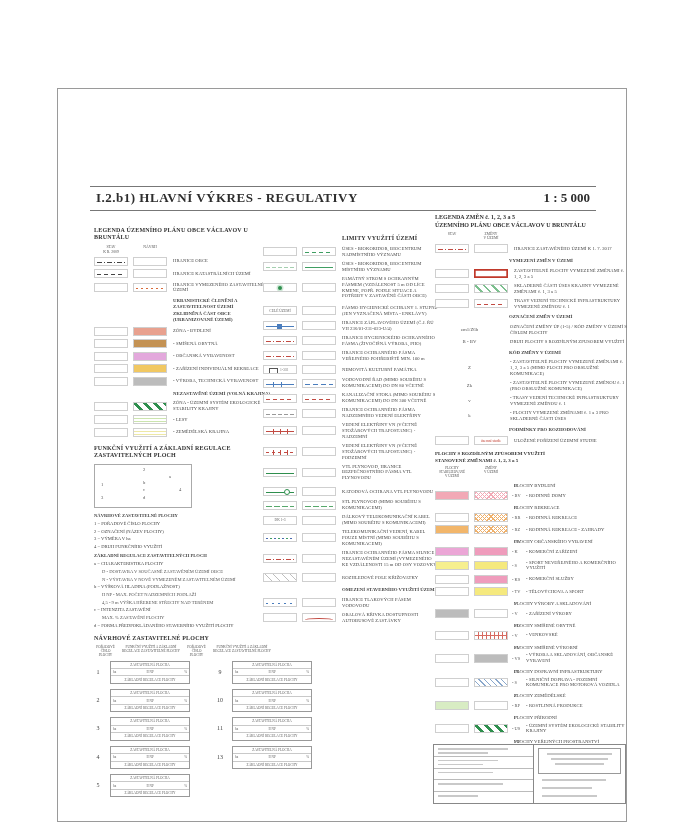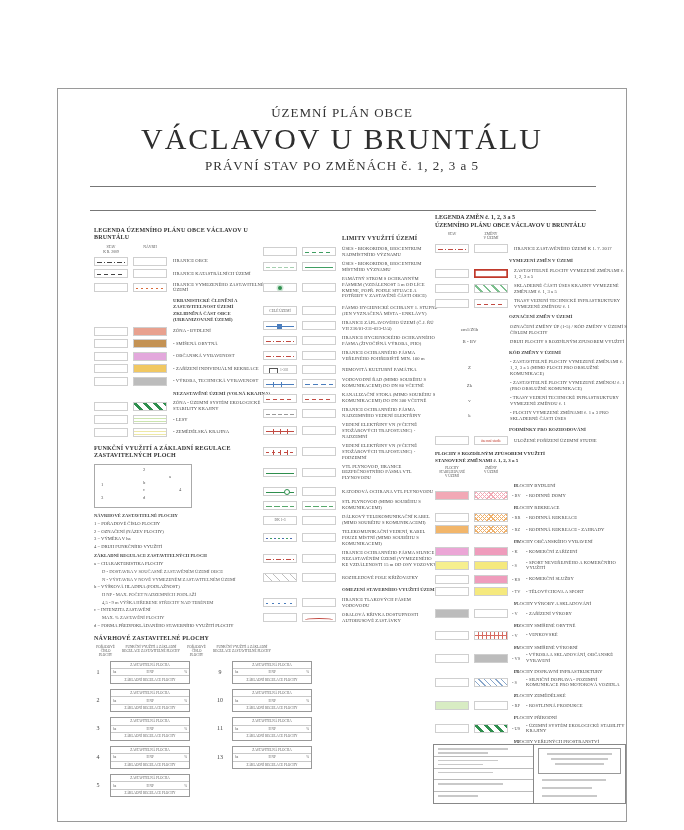--- a/index.html
+++ b/index.html
@@ -132,26 +132,25 @@
   .tbar.b2{top:7px;}
   .stamp .sright{flex:1;position:relative;}
   .stamp .sbox{position:absolute;left:4px;top:3px;right:4px;height:24px;border:1px solid #999;}
   .stamp .sbox .tbar{left:8px;right:8px;}
 </style>
 </head>
 <body>
 
 <div class="sheet">
 
-  <div class="titles">
-    <div class="t-small">ÚZEMNÍ PLÁN OBCE</div>
-    <div class="t-big">VÁCLAVOV U BRUNTÁLU</div>
-    <div class="t-sub">PRÁVNÍ STAV PO ZMĚNÁCH č. 1, 2, 3 a 5</div>
+  <div class="rule r1"></div>
+  <div class="drawrow">
+    <div class="d-title">I.2.b1) HLAVNÍ VÝKRES - REGULATIVY</div>
+    <div class="d-scale">1 : 5 000</div>
   </div>
-  <div class="rule r1"></div>
   <div class="rule r2"></div>
 
   <div class="col colA">
     <div class="ltitle">LEGENDA ÚZEMNÍHO PLÁNU OBCE VÁCLAVOV U BRUNTÁLU</div>
     <div class="colheads">
       <span style="white-space:pre-line">STAV
 K R. 2009</span>
       <span>NÁVRH</span>
     </div>
     <div id="rowsA">

